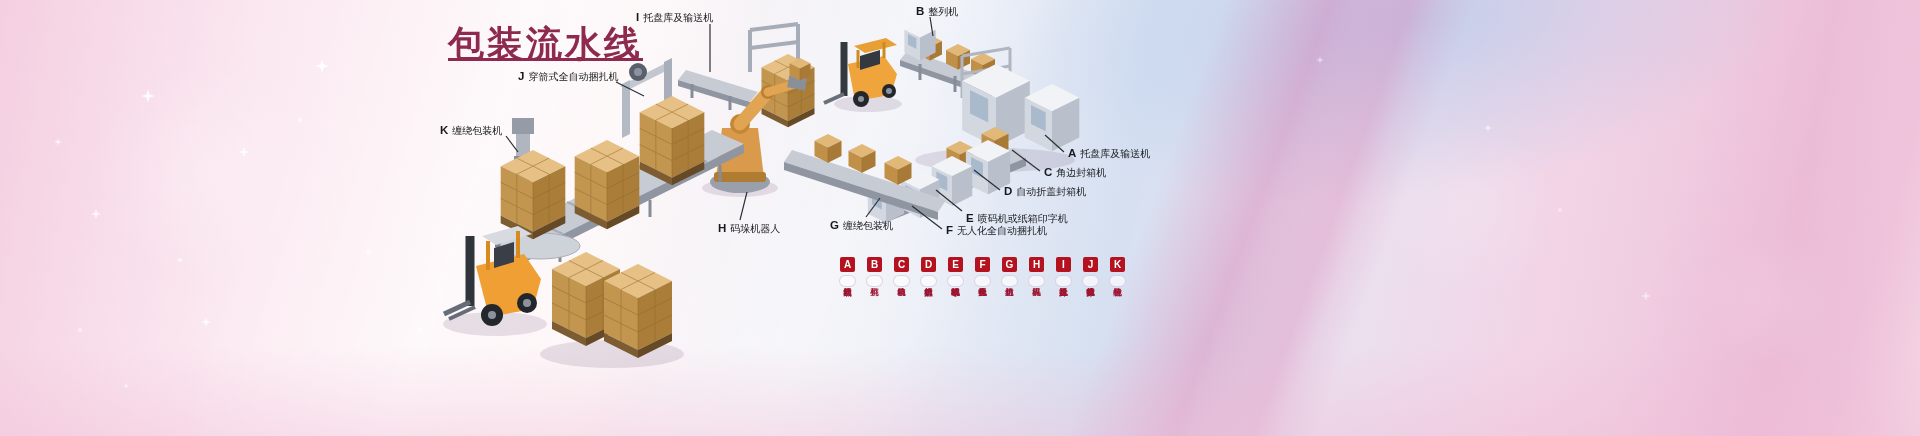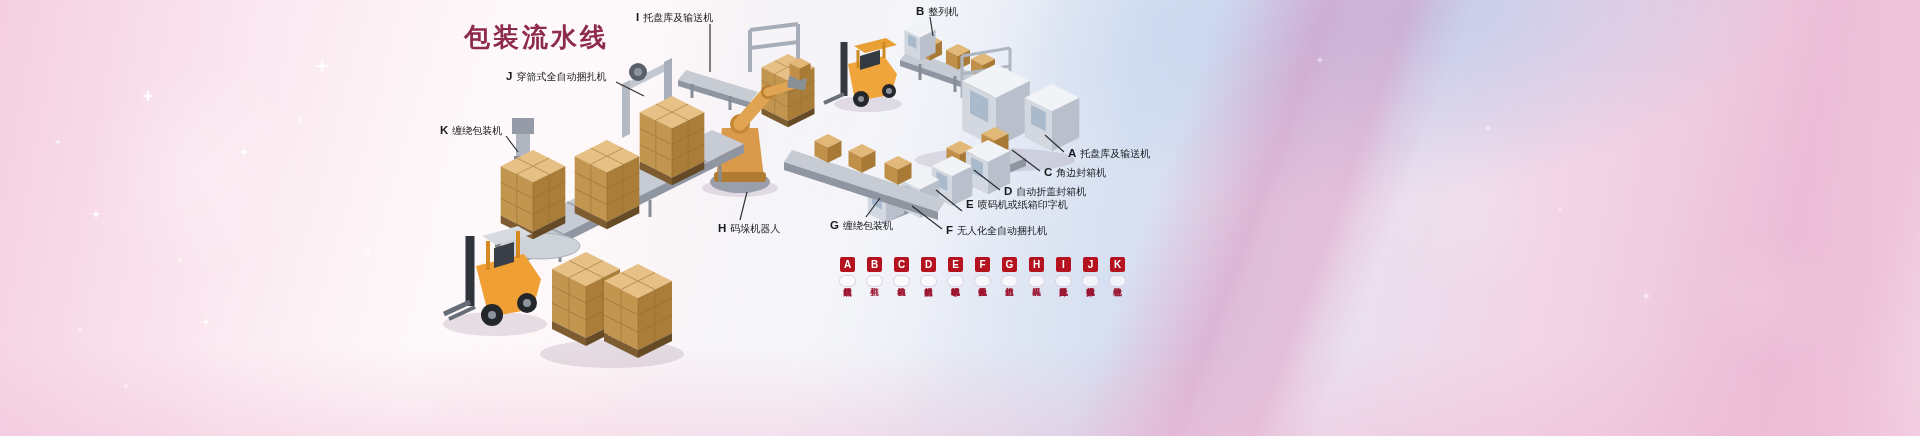--- a/index.html
+++ b/index.html
@@ -25,23 +25,24 @@
   .bottom-tint{left:0;bottom:0;width:100%;height:90px;
     background:linear-gradient(rgba(240,190,215,0), rgba(240,190,215,.38))}
   .glow{position:absolute;border-radius:50%;pointer-events:none}
   .glow1{left:1380px;top:120px;width:180px;height:180px;background:radial-gradient(circle, rgba(255,255,255,.14), rgba(255,255,255,0) 70%)}
   .glow2{left:1700px;top:230px;width:140px;height:140px;background:radial-gradient(circle, rgba(255,255,255,.12), rgba(255,255,255,0) 70%)}
   .glow3{left:90px;top:60px;width:220px;height:220px;background:radial-gradient(circle, rgba(255,255,255,.22), rgba(255,255,255,0) 70%)}
 
   .art{position:absolute;left:0;top:0;width:1920px;height:436px}
 
   .title{
-    position:absolute;left:464px;top:20px;
-    font-size:26px;font-weight:bold;letter-spacing:3px;
+    position:absolute;left:448px;top:20px;
+    font-size:36px;font-weight:bold;letter-spacing:3px;
     color:var(--title-color,#8d2a4e);
+    text-decoration:underline;
   }
   .callout{
     position:absolute;font-size:10px;line-height:12px;white-space:nowrap;
     color:var(--callout-text,#17191d);
   }
   .callout b{font-size:11.5px;font-weight:bold;margin-right:4px}
 
   .legend{position:absolute;left:840px;top:257px;display:flex;gap:12px;align-items:flex-start}
   .legend-col{display:flex;flex-direction:column;align-items:center;gap:3px;width:15px}
   .legend-letter{
@@ -306,36 +307,36 @@
   </div>
   <div class="callout" style="left:916px;top:5px">
     <b>B</b><span>整列机</span>
   </div>
   <div class="callout" style="left:1044px;top:166px">
     <b>C</b><span>角边封箱机</span>
   </div>
   <div class="callout" style="left:1004px;top:185px">
     <b>D</b><span>自动折盖封箱机</span>
   </div>
-  <div class="callout" style="left:966px;top:198px">
+  <div class="callout" style="left:966px;top:212px">
     <b>E</b><span>喷码机或纸箱印字机</span>
   </div>
   <div class="callout" style="left:946px;top:224px">
     <b>F</b><span>无人化全自动捆扎机</span>
   </div>
   <div class="callout" style="left:830px;top:219px">
     <b>G</b><span>缠绕包装机</span>
   </div>
   <div class="callout" style="left:718px;top:222px">
     <b>H</b><span>码垛机器人</span>
   </div>
   <div class="callout" style="left:636px;top:11px">
     <b>I</b><span>托盘库及输送机</span>
   </div>
-  <div class="callout" style="left:506px;top:70px">
+  <div class="callout" style="left:518px;top:70px">
     <b>J</b><span>穿箭式全自动捆扎机</span>
   </div>
   <div class="callout" style="left:440px;top:124px">
     <b>K</b><span>缠绕包装机</span>
   </div>
 
   <div class="legend">
     <div class="legend-col">
       <div class="legend-letter">A</div>
       <div class="legend-label">自动开箱封底机</div>

